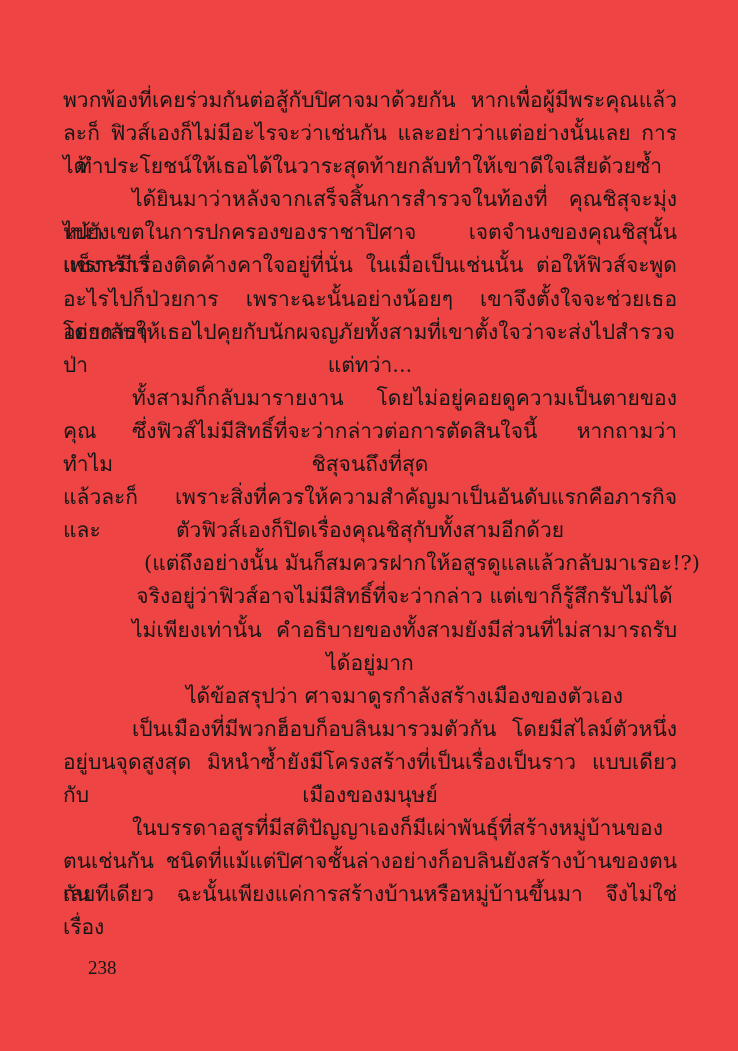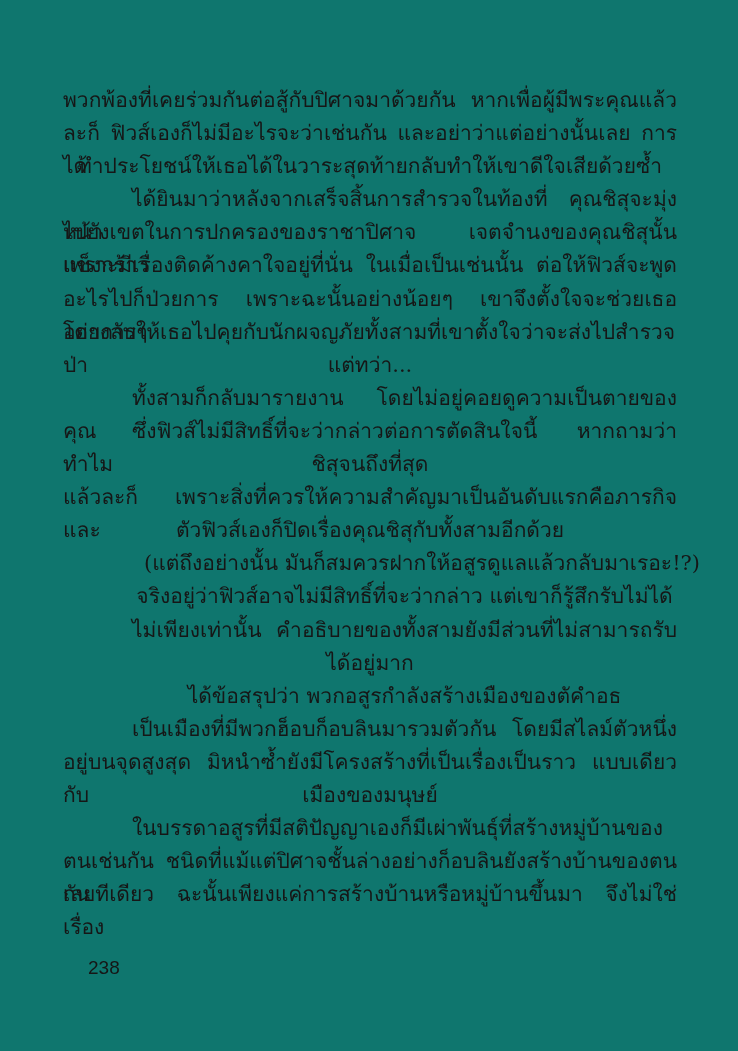--- a/index.html
+++ b/index.html
@@ -11,21 +11,21 @@
     height: 1051px;
     background: #ffffff;
     position: relative;
     overflow: hidden;
     font-family: "DejaVu Serif", "Liberation Serif", serif;
     color: #161616;
   }
   .page {
     position: absolute;
     inset: 0;
-    background: #0f766e;
+    background: #ef4444;
   }
   .text-block {
     position: absolute;
     left: 63px;
     top: 84px;
     width: 614px;
   }
   .line {
     font-size: 21px;
     line-height: 33.1px;
@@ -52,21 +52,21 @@
   .line.quote {
     padding-left: 81px;
   }
   .page-number {
     position: absolute;
     left: 88px;
     top: 955px;
     font-size: 19px;
     line-height: 26px;
     color: #161616;
-    font-family: Liberation Sans, sans-serif;
+    font-family: Liberation Serif, serif;
   }
 </style>
 </head>
 <body>
 
 <div class="page">
 
   <div class="text-block">
     <div class="line fill">พวกพ้องที่เคยร่วมกันต่อสู้กับปิศาจมาด้วยกัน หากเพื่อผู้มีพระคุณแล้ว</div>
     <div class="line fill">ละก็ ฟิวส์เองก็ไม่มีอะไรจะว่าเช่นกัน และอย่าว่าแต่อย่างนั้นเลย การได้</div>
@@ -79,21 +79,21 @@
     <div class="line">แต่ทว่า...</div>
     <div class="line fill indent">ทั้งสามก็กลับมารายงาน โดยไม่อยู่คอยดูความเป็นตายของคุณ</div>
     <div class="line fill indent">ซึ่งฟิวส์ไม่มีสิทธิ์ที่จะว่ากล่าวต่อการตัดสินใจนี้ หากถามว่าทำไม</div>
     <div class="line">ชิสุจนถึงที่สุด</div>
     <div class="line fill">แล้วละก็ เพราะสิ่งที่ควรให้ความสำคัญมาเป็นอันดับแรกคือภารกิจ และ</div>
     <div class="line">ตัวฟิวส์เองก็ปิดเรื่องคุณชิสุกับทั้งสามอีกด้วย</div>
     <div class="line quote">(แต่ถึงอย่างนั้น มันก็สมควรฝากให้อสูรดูแลแล้วกลับมาเรอะ!?)</div>
     <div class="line indent">จริงอยู่ว่าฟิวส์อาจไม่มีสิทธิ์ที่จะว่ากล่าว แต่เขาก็รู้สึกรับไม่ได้</div>
     <div class="line fill indent">ไม่เพียงเท่านั้น คำอธิบายของทั้งสามยังมีส่วนที่ไม่สามารถรับ</div>
     <div class="line">ได้อยู่มาก</div>
-    <div class="line indent">ได้ข้อสรุปว่า พวกอสูรกำลังสร้างเมืองของตัคำอธ</div>
+    <div class="line indent">ได้ข้อสรุปว่า ศาจมาดูรกำลังสร้างเมืองของตัวเอง</div>
     <div class="line fill indent">เป็นเมืองที่มีพวกฮ็อบก็อบลินมารวมตัวกัน โดยมีสไลม์ตัวหนึ่ง</div>
     <div class="line fill">อยู่บนจุดสูงสุด มิหนำซ้ำยังมีโครงสร้างที่เป็นเรื่องเป็นราว แบบเดียวกับ</div>
     <div class="line">เมืองของมนุษย์</div>
     <div class="line fill indent">ในบรรดาอสูรที่มีสติปัญญาเองก็มีเผ่าพันธุ์ที่สร้างหมู่บ้านของ</div>
     <div class="line fill">ตนเช่นกัน ชนิดที่แม้แต่ปิศาจชั้นล่างอย่างก็อบลินยังสร้างบ้านของตนกัน</div>
     <div class="line fill">เลยทีเดียว ฉะนั้นเพียงแค่การสร้างบ้านหรือหมู่บ้านขึ้นมา จึงไม่ใช่เรื่อง</div>
   </div>
 
   <div class="page-number">238</div>
 

